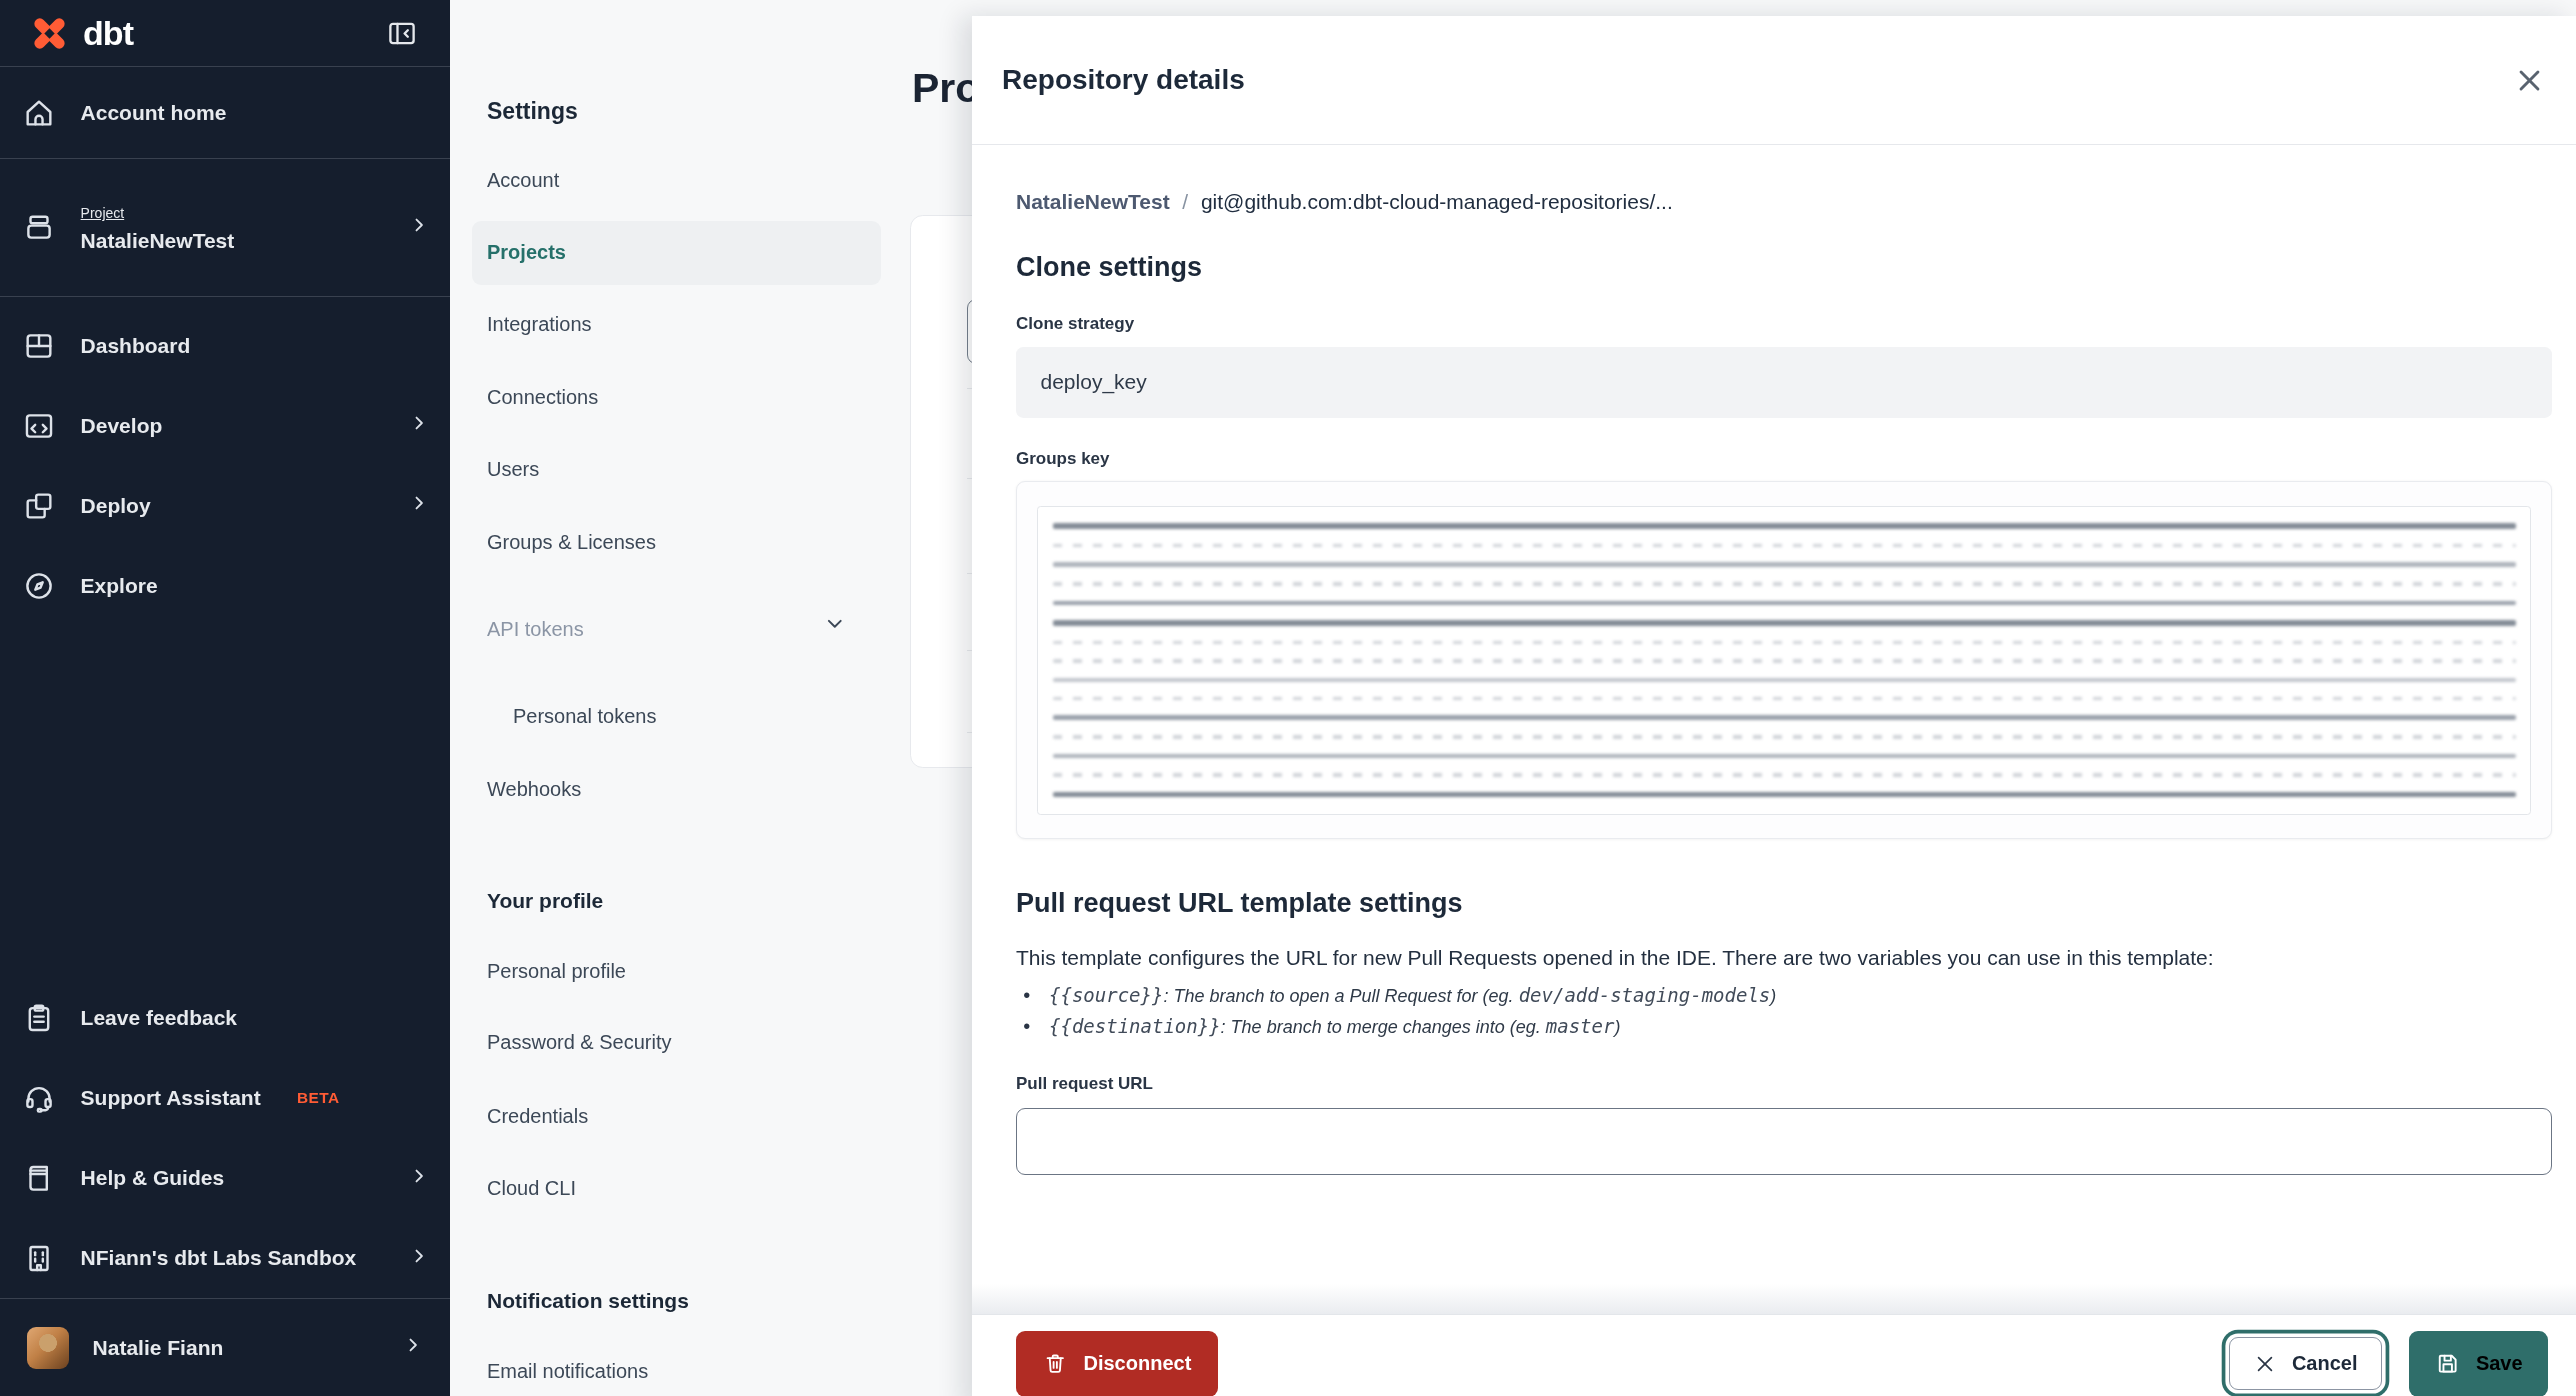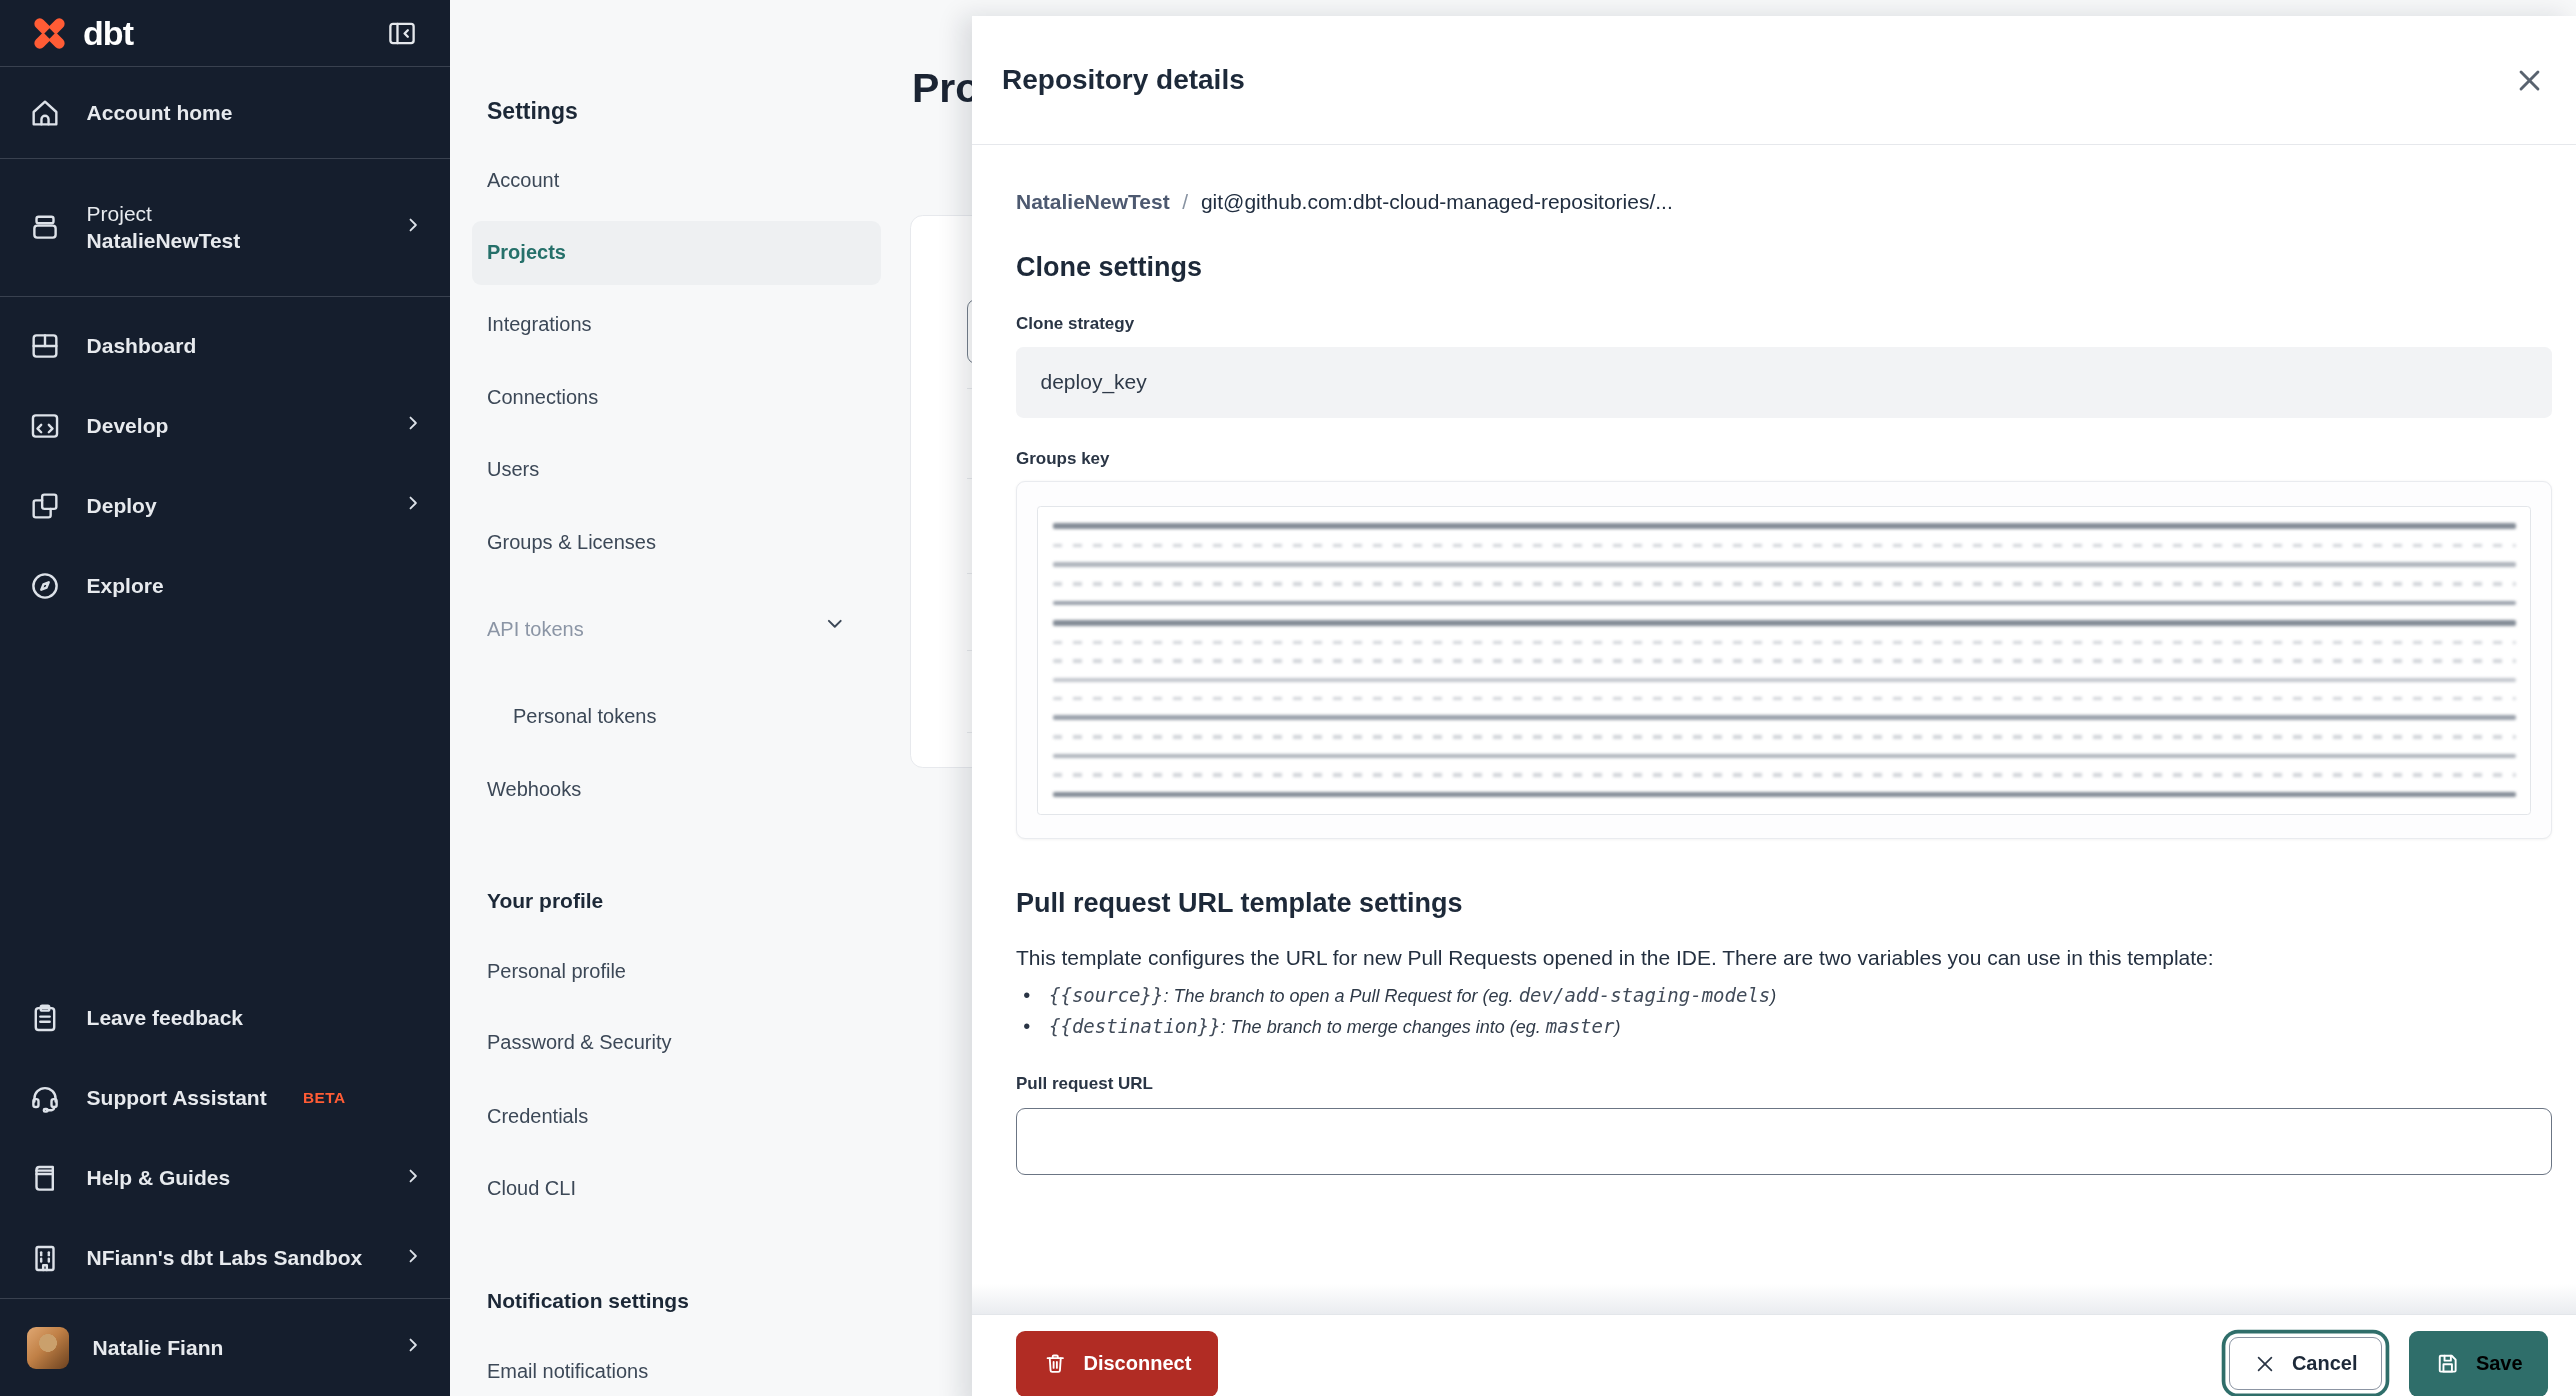--- a/index.html
+++ b/index.html
@@ -9,29 +9,29 @@
   
   .dark-sidebar { position:absolute; left:0; top:0; width:450px; height:1396px;
     background:#151e2d; color:#e7eaee; display:flex; flex-direction:column; z-index:5; }
   .ds-header { height:67px; border-bottom:0.9px solid #39414f;
     display:flex; align-items:center; padding:0 27px; }
   .brand { display:flex; align-items:center; gap:11px; }
   .brand-word { font-size:34px; font-weight:800; letter-spacing:-0.9px; color:#fff; }
   .collapse-btn { margin-left:auto; width:42px; height:38px; display:flex; align-items:center;
     justify-content:center; border-radius:7.3px; cursor:pointer; }
   .ds-divider { height:0.9px; background:#39414f; }
-  .ds-item { display:flex; align-items:center; gap:23.6px; padding:0 27px;
+  .ds-item { display:flex; align-items:center; gap:23.6px; padding:0 21px;
     font-size:21px; font-weight:600; cursor:pointer; }
   .ds-item .ico { width:36px; height:36px; flex:0 0 36px; display:flex; align-items:center; justify-content:center; }
   .ds-item svg.stroke { stroke:#dde2e9; fill:none; stroke-width:1.7; stroke-linecap:round; stroke-linejoin:round; }
   .chev { margin-left:auto; }
   .row-home { height:91px; }
   .row-project { height:137px; }
   .proj-lines { display:flex; flex-direction:column; line-height:27px; }
-  .proj-label { font-weight:400; font-size:21px; }
+  .proj-label { font-weight:400; font-size:14px;text-decoration:underline; }
   .proj-name { font-weight:700; font-size:21px; }
   .nav-group { padding-top:9px; }
   .nav-group .ds-item { height:80px; }
   .ds-bottom { margin-top:auto; }
   .ds-bottom .ds-item { height:80px; }
   .beta { color:#ff5c35; font-size:15.4px; font-weight:700; letter-spacing:0.5px; margin-left:12.7px; }
   .user-row { height:97px; display:flex; align-items:center; gap:23.6px; padding:0 27px;
     font-size:21px; font-weight:700; cursor:pointer; }
   .avatar { width:42px; height:42px; border-radius:9px;
     background:

